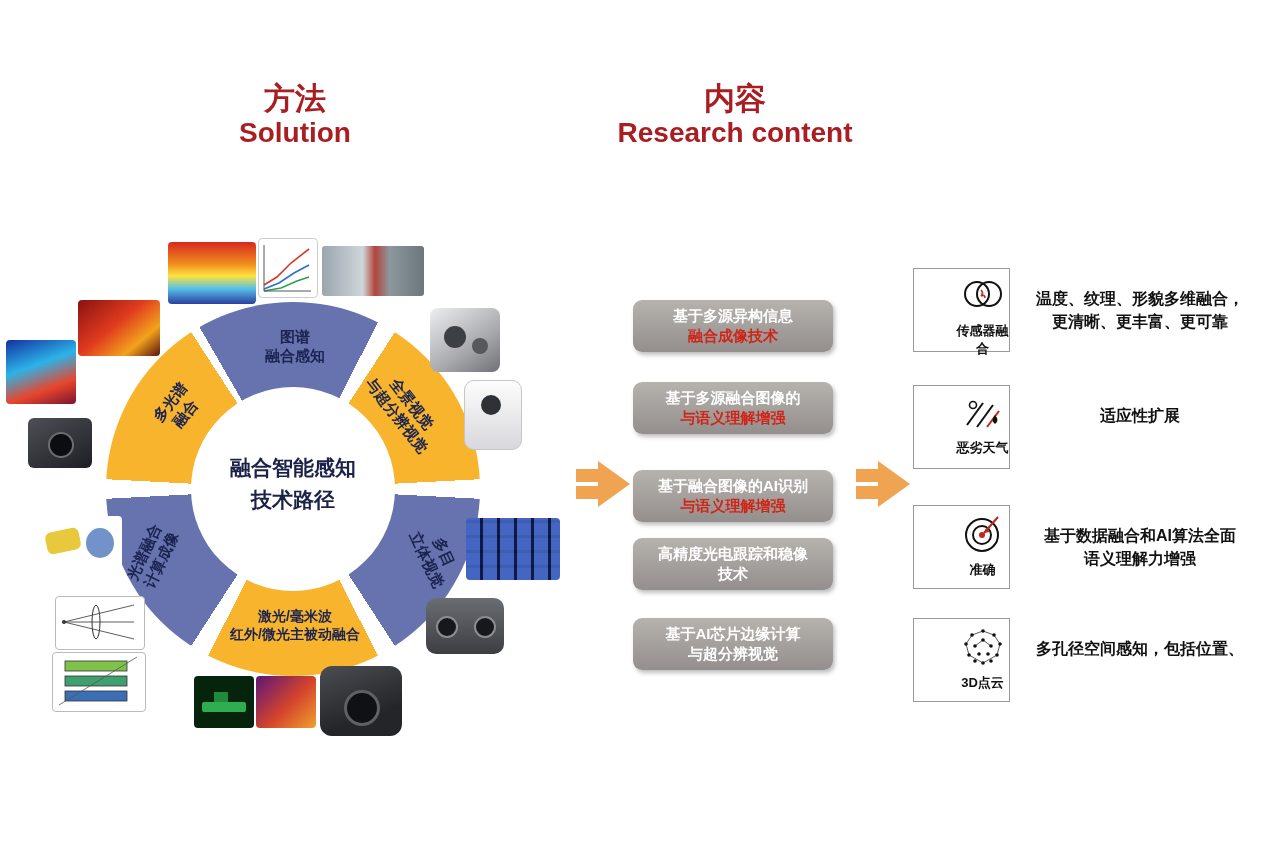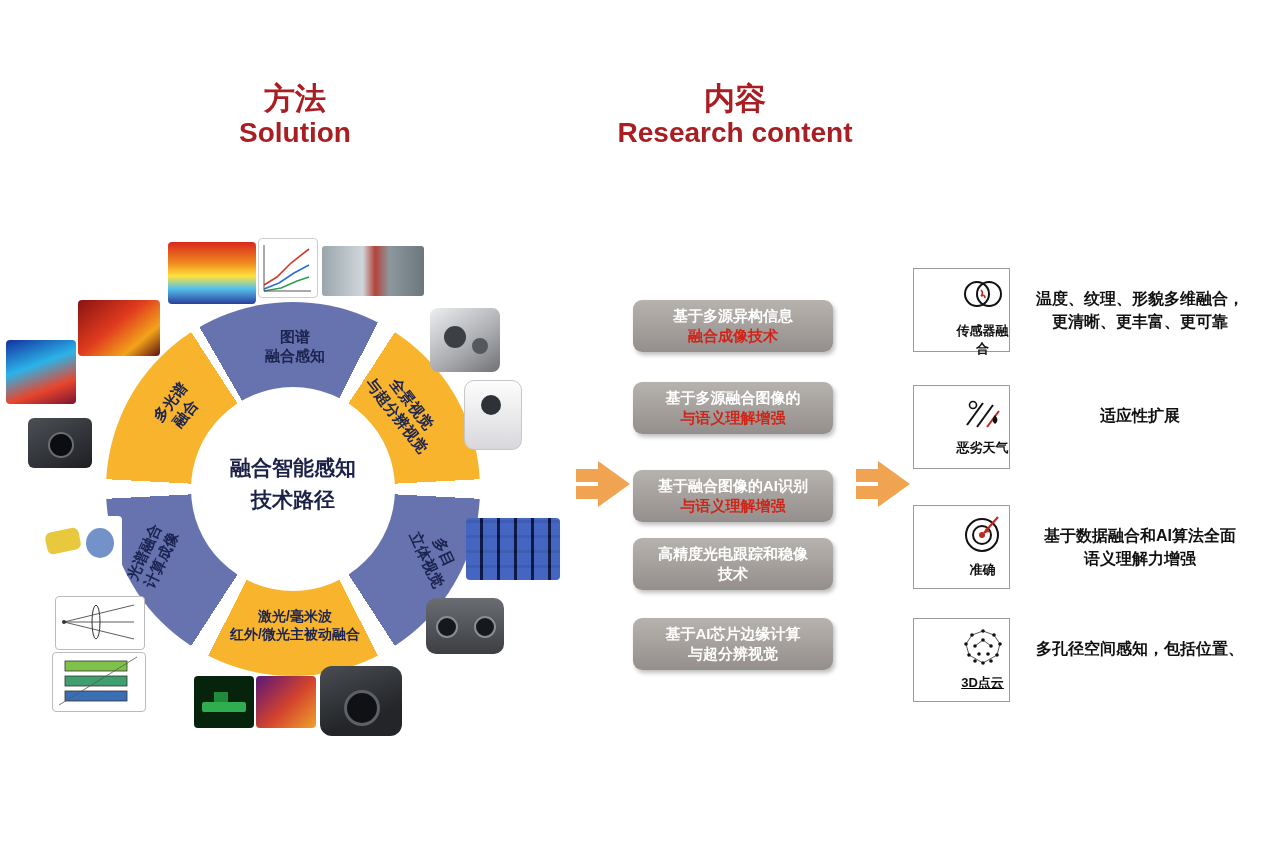--- a/index.html
+++ b/index.html
@@ -249,21 +249,21 @@
         <path d="M27 20 l6 -1 -4 -4 Z" fill="#c0271f"></path>
       </svg>
     </span>
     <div class="goal-label">准确</div>
   </div>
   <div class="goal-desc" style="top:524px;">
     <div>基于数据融合和AI算法全面</div>
     <div>语义理解力增强</div>
   </div>
 
-  <div class="goal-box" style="top:618px;text-decoration:underline;">
+  <div class="goal-box" style="top:618px;">
     <span>
       <svg width="52" height="42" viewBox="0 0 52 42">
         <g fill="#111">
           <circle cx="26" cy="5" r="1.8"></circle>
             <circle cx="15" cy="9" r="1.8"></circle>
             <circle cx="37" cy="9" r="1.8"></circle>
           <circle cx="9" cy="18" r="1.8"></circle>
             <circle cx="43" cy="18" r="1.8"></circle>
             <circle cx="26" cy="14" r="1.8"></circle>
           <circle cx="18" cy="20" r="1.8"></circle>

